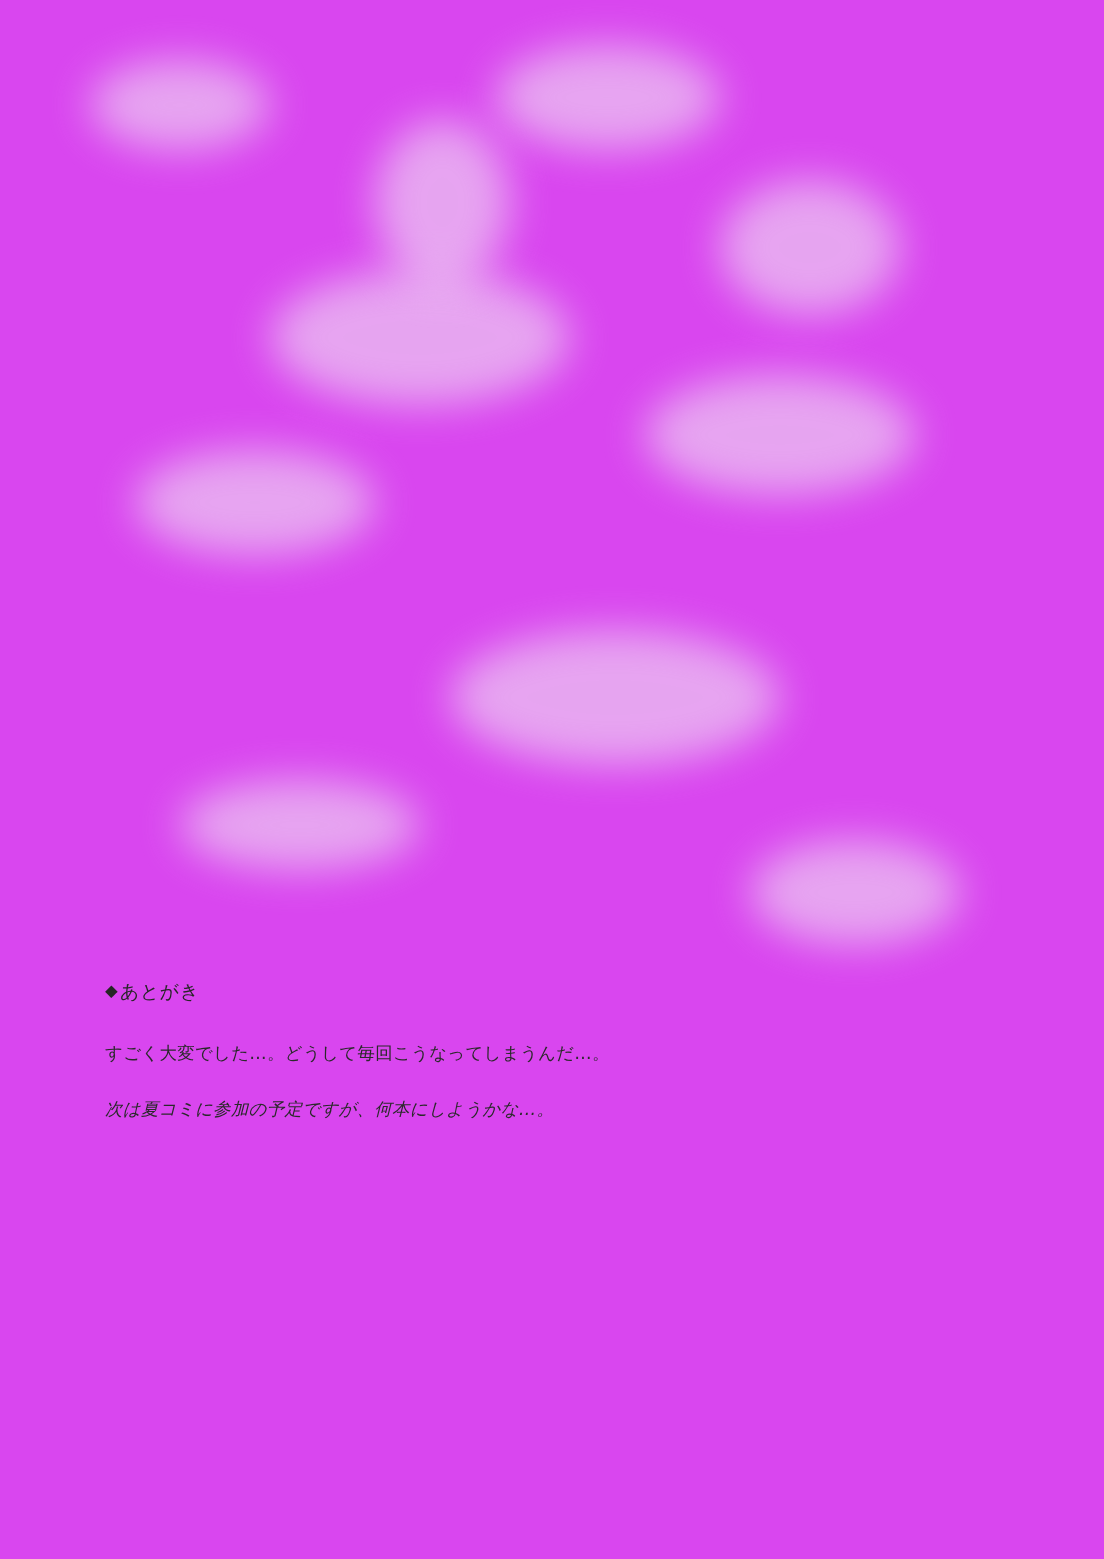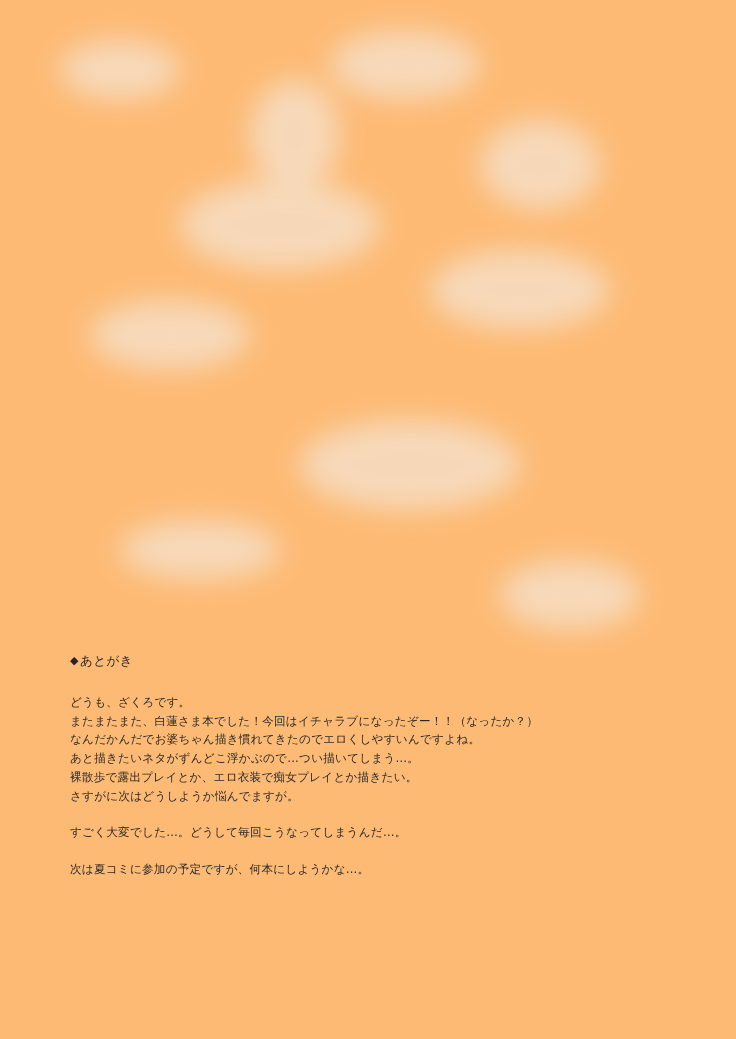--- a/index.html
+++ b/index.html
@@ -11,21 +11,21 @@
     height: 1039px;
     background: #fefefe;
     font-family: "DejaVu Sans", sans-serif;
     color: #2b2b2b;
     overflow: hidden;
     position: relative;
   }
   .page {
     position: absolute;
     inset: 0;
-    background: #fdba74;
+    background: #d946ef;
   }
   
   .paper-blotch {
     position: absolute;
     border-radius: 50%;
     background: #f2f2f2;
     filter: blur(14px);
     opacity: .55;
     pointer-events: none;
   }
@@ -59,21 +59,21 @@
     font-size: 11px;
     vertical-align: 1px;
   }
   .para {
     font-size: 11.6px;
     line-height: 1.62;
     letter-spacing: .02em;
     margin: 0 0 18px 0;
     color: #2a2a2a;
   }
-  .para:last-child { margin-bottom: 0; }
+  .para:last-child { margin-bottom: 0; font-style: italic; }
   .line { display: block; white-space: nowrap; }
 </style>
 </head>
 <body>
 
 <div class="page">
 
   <div class="paper-blotch b1"></div>
   <div class="paper-blotch b2"></div>
   <div class="paper-blotch b3"></div>
@@ -84,28 +84,20 @@
   <div class="paper-blotch b8"></div>
   <div class="paper-blotch b9"></div>
   <div class="paper-blotch b10"></div>
 
   <div class="content">
 
     <div class="section-heading">
       <span class="diamond">◆</span><span>あとがき</span>
     </div>
 
-    <p class="para">
-      <span class="line">どうも、ざくろです。</span>
-      <span class="line">またまたまた、白蓮さま本でした！今回はイチャラブになったぞー！！（なったか？）</span>
-      <span class="line">なんだかんだでお婆ちゃん描き慣れてきたのでエロくしやすいんですよね。</span>
-      <span class="line">あと描きたいネタがずんどこ浮かぶので…つい描いてしまう…。</span>
-      <span class="line">裸散歩で露出プレイとか、エロ衣装で痴女プレイとか描きたい。</span>
-      <span class="line">さすがに次はどうしようか悩んでますが。</span>
-    </p>
 
     <p class="para">
       <span class="line">すごく大変でした…。どうして毎回こうなってしまうんだ…。</span>
     </p>
 
     <p class="para">
       <span class="line">次は夏コミに参加の予定ですが、何本にしようかな…。</span>
     </p>
 
   </div>

